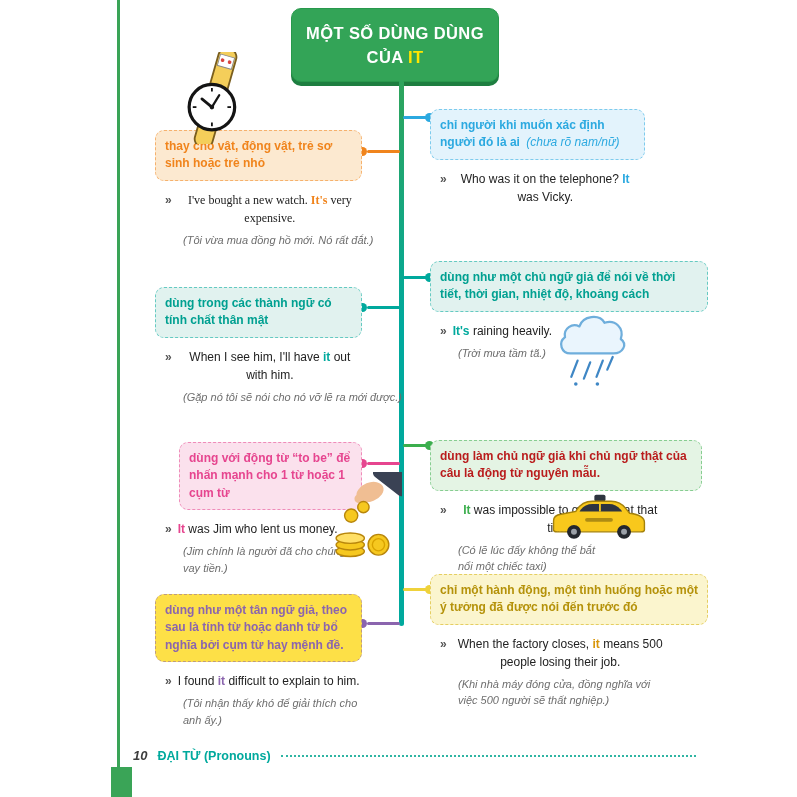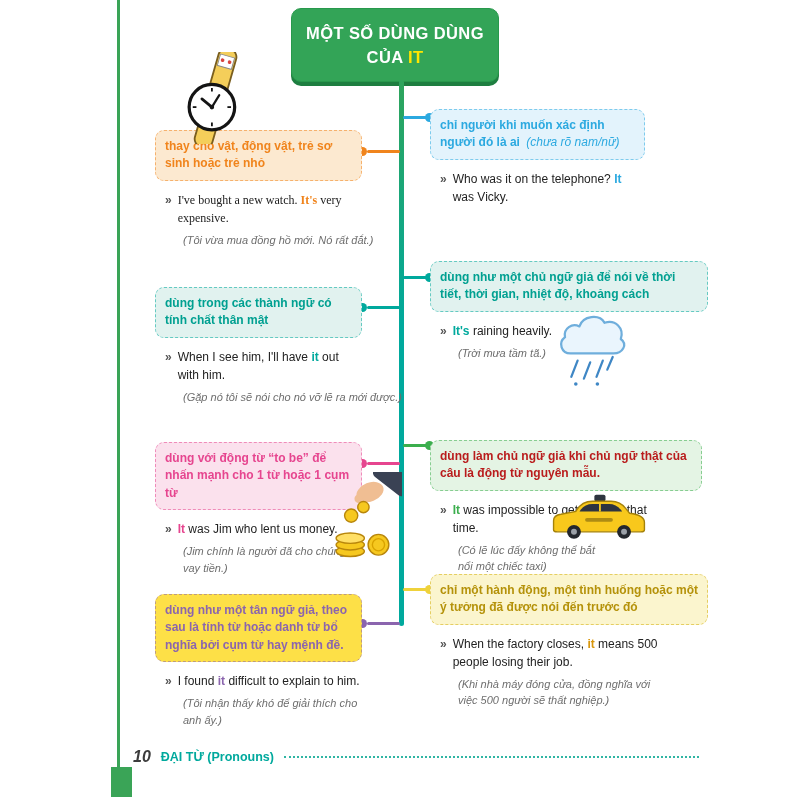--- a/index.html
+++ b/index.html
@@ -24,45 +24,45 @@
   .dot { position:absolute; width:9px; height:9px; border-radius:50%; }
 
   .b-orange{background:#F0841C} .b-teal{background:#00A99D} .b-pink{background:#E6458F}
   .b-purple{background:#8B65AE} .b-blue{background:#2BA9E0} .b-green{background:#3BAE4D}
   .b-yellow{background:#EFD23B}
 
   .item { position:absolute; }
   .label { border-radius:9px; padding:7px 9px; font-weight:bold; font-size:12px; line-height:1.45; }
   .box-orange { background:#FCE9D0; color:#F0841C; border:1px dashed rgba(240,132,28,.55); }
   .box-teal   { background:#E1F2EF; color:#00A091; border:1px dashed rgba(0,169,157,.55); }
-  .box-pink   { background:#FBE1ED; color:#E6458F; border:1px dashed rgba(230,69,143,.55); }
+  .box-pink   { background:#FBE1ED; color:#E6458F; border:1px dashed rgba(230,69,143,.55);margin-left:24px; }
   .box-purple { background:#fde047; color:#8B65AE; border:1px dashed rgba(139,101,174,.55); }
   .box-blue   { background:#E3F3FC; color:#2BA9E0; border:1px dashed rgba(43,169,224,.55); }
   .box-green  { background:#E4F4E4; color:#b91c1c; border:1px dashed rgba(59,174,77,.55);margin-top:16px; }
   .box-yellow { background:#FBF5CE; color:#B5920A; border:1px dashed rgba(216,181,27,.6); }
   .note { font-style:italic; font-weight:normal; margin-left:3px; }
 
   .example { margin:10px 0 0 10px; font-size:12px; line-height:1.5; color:#222;
     display:flex; gap:6px; align-items:flex-start; }
   .bullet { font-weight:bold; color:#555; }
-  .ex-text { width:max-content; }
+  .ex-text { width:max-content;text-align:center; }
   .c-orange{color:#F0841C;} .c-teal{color:#00A99D;} .c-pink{color:#E6458F;}
   .c-purple{color:#8B65AE;} .c-blue{color:#2BA9E0;} .c-green{color:#3BAE4D;}
   .c-dkyellow{color:#D8960B;}
 
   .trans { margin:5px 0 0 28px; font-size:11px; font-style:italic; color:#6E6E6E;
     line-height:1.5; width:max-content; }
 
   .w140{width:140px;} .w178{width:178px;} .w185{width:185px;}
   .w195{width:195px;font-family:Liberation Serif, serif;} .w210{width:210px;} .w215{width:215px;}
 
   .illus { position:absolute; }
 
   .footer { position:absolute; left:133px; top:748px; display:flex; align-items:center; gap:10px; }
-  .pagenum { font-size:16px; font-weight:bold; color:#3c3c3c; font-style:italic; }
+  .pagenum { font-size:13px; font-weight:bold; color:#3c3c3c; font-style:italic; }
   .section { color:#00A99D; font-weight:bold; font-size:12.5px; }
   .dotline { display:inline-block; width:415px; height:0; border-top:2.5px dotted #2FB5A3; }
 </style>
 </head>
 <body>
 
 <div class="page">
 
   <div class="edge-line"></div>
   <div class="corner-block"></div>

